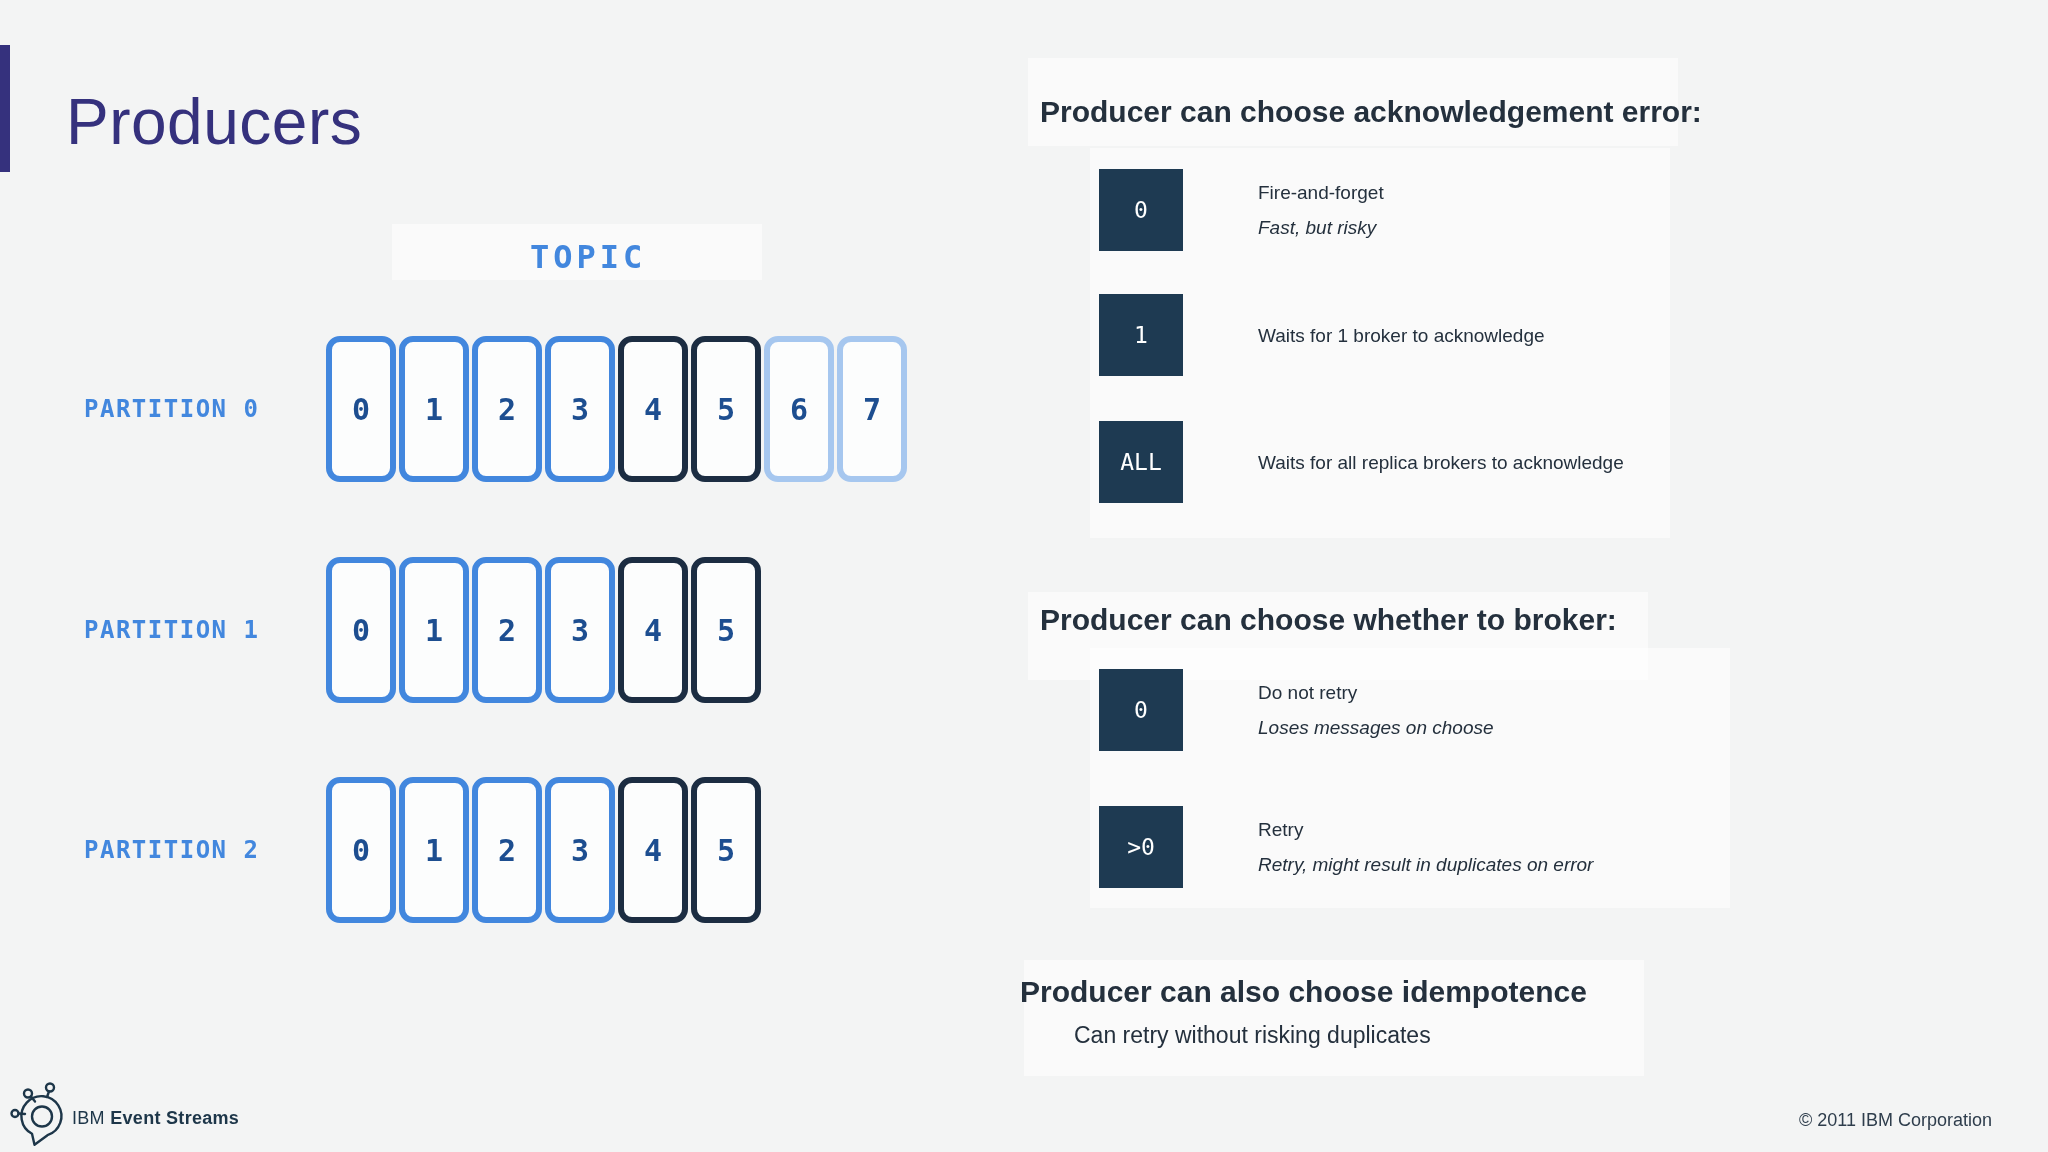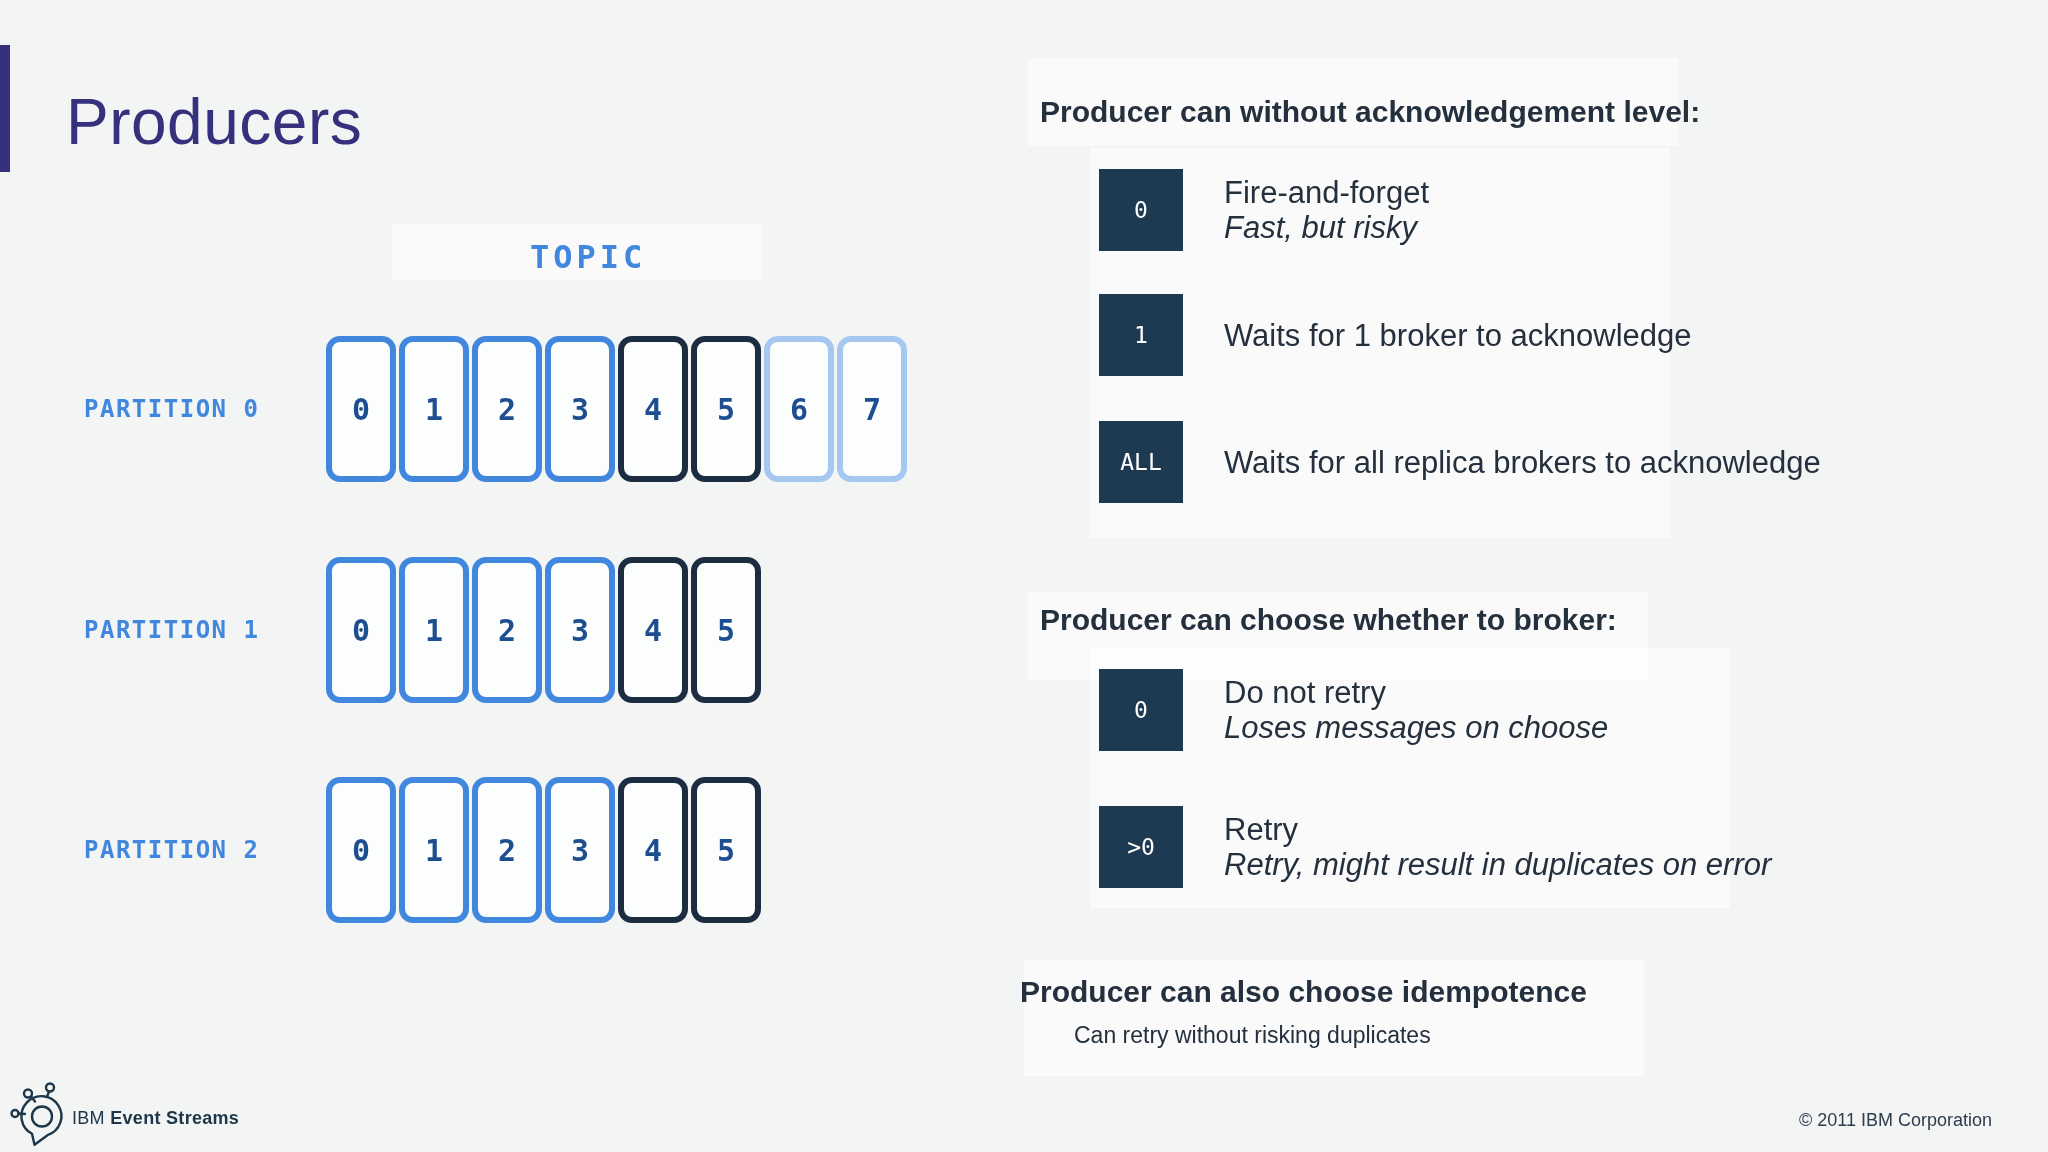--- a/index.html
+++ b/index.html
@@ -74,22 +74,22 @@
   #ack-rows   .level-row:nth-child(3){ top:421px;justify-content:center; }
   #retry-rows .level-row:nth-child(1){ top:669px; }
   #retry-rows .level-row:nth-child(2){ top:806px; }
   .badge {
     width:84px; height:82px; background:var(--badge-navy);
     color:#ffffff; font-family:"DejaVu Sans Mono", monospace; font-size:23px;
     display:flex; align-items:center; justify-content:center;
     flex:0 0 auto;
   }
   .desc {
-    margin-left:41px; display:flex; flex-direction:column; justify-content:center;
-    font-size:31px; line-height:35px; color:var(--heading-slate); white-space:nowrap;
+    margin-left:75px; display:flex; flex-direction:column; justify-content:center;
+    font-size:19px; line-height:35px; color:var(--heading-slate); white-space:nowrap;
   }
   .desc .line2 { font-style:italic; }
   .desc .line2:empty { display:none; }
 
   .idem-heading {
     position:absolute; left:1020px; top:975px;
     font-size:30px; font-weight:bold; color:var(--heading-slate);
   }
   .idem-subtext {
     position:absolute; left:1074px; top:1022px;
@@ -153,21 +153,21 @@
         <div class="cell cell--blue">0</div>
         <div class="cell cell--blue">1</div>
         <div class="cell cell--blue">2</div>
         <div class="cell cell--blue">3</div>
         <div class="cell cell--navy">4</div>
         <div class="cell cell--navy">5</div>
       </div>
     </div>
   </div>
 
-<h2 class="section-heading h-ack">Producer can without acknowledgement level:</h2>
+<h2 class="section-heading h-ack">Producer can choose acknowledgement error:</h2>
 <div id="ack-rows">
     <div class="level-row">
       <div class="badge">0</div>
       <div class="desc">
         <div class="line1">Fire-and-forget</div>
         <div class="line2">Fast, but risky</div>
       </div>
     </div>
     <div class="level-row">
       <div class="badge">1</div>

